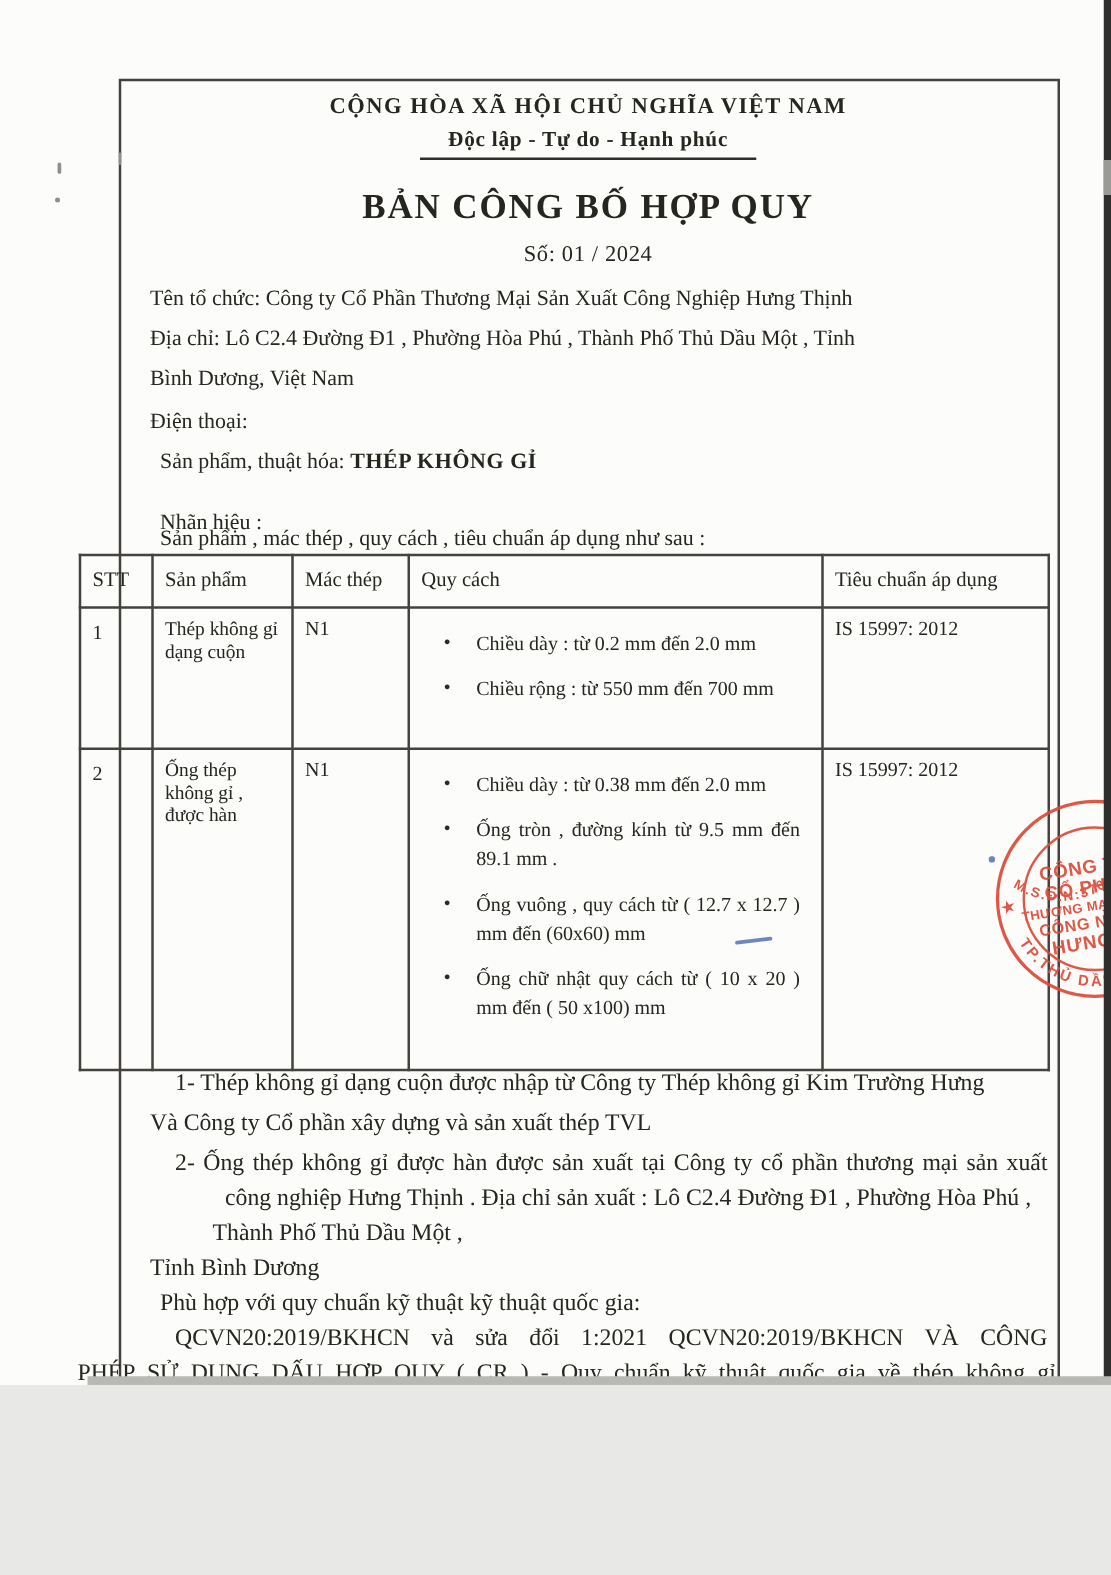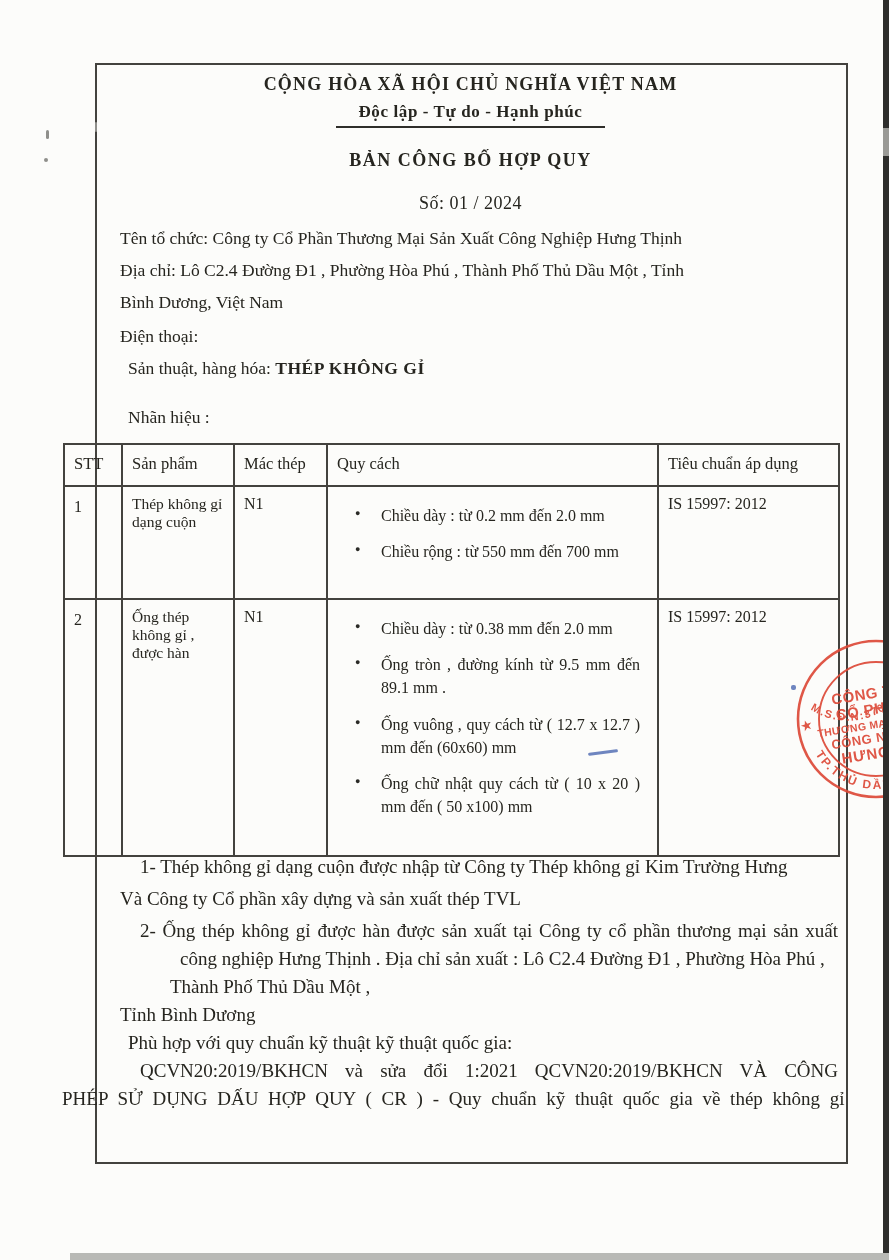--- a/index.html
+++ b/index.html
@@ -1,18 +1,18 @@
 <!DOCTYPE html>
 <html style="--stamp-color: #dd4a38;"><head>
 <meta charset="utf-8">
 <style>
   html,body{margin:0;padding:0;background:#e8e8e6;}
   .page{
     position:relative;
-    width:889px;height:1260px;
+    width:889px;height:1108px;
     background:#fcfcfa;
     overflow:hidden;
     font-family:"Liberation Serif","DejaVu Serif",serif;
     color:#26251f;
   }
   
   .edge-right{position:absolute;right:0;top:0;width:6px;height:1260px;background:#2e2e2c;}
   .edge-right-notch{position:absolute;right:0;top:128px;width:6px;height:28px;background:#9a9a96;}
   .edge-bottom{position:absolute;left:70px;bottom:0;width:819px;height:7px;background:#b8b9b5;}
   .speck{position:absolute;background:#8f8f8b;border-radius:2px;}
@@ -21,21 +21,21 @@
   
   .frame{
     position:absolute;left:95px;top:63px;width:749px;height:1097px;
     border:2px solid #43423e;
   }
 
   .center{position:absolute;left:95px;width:751px;text-align:center;}
   .motto1{top:74px;font-weight:bold;font-size:18px;letter-spacing:1.2px;}
   .motto2{top:102px;font-size:17px;font-weight:bold;}
   .motto2 span{display:inline-block;border-bottom:2px solid #2f2e2a;padding:0 22px 4px 22px;letter-spacing:.6px;}
-  .doc-title{top:150px;font-weight:bold;font-size:18px;letter-spacing:1.5px;}
+  .doc-title{top:150px;font-weight:bold;font-size:28px;letter-spacing:1.5px;}
   .doc-number{top:193px;font-size:18px;letter-spacing:.5px;}
 
   .bodyline{position:absolute;font-size:17.5px;white-space:nowrap;}
   .notes-line{position:absolute;font-size:19px;white-space:nowrap;}
   .justify-last{white-space:normal;text-align:justify;text-align-last:justify;}
 
   
   table.spec{
     position:absolute;left:63px;top:443px;
     border-collapse:collapse;table-layout:fixed;
@@ -82,23 +82,24 @@
     <span>Độc lập - Tự do - Hạnh phúc</span>
   </div>
   <div class="center doc-title">BẢN CÔNG BỐ HỢP QUY</div>
   <div class="center doc-number">Số: 01 / 2024</div>
 
   <div class="bodyline" style="left:120px;top:228px;">Tên tổ chức: Công ty Cổ Phần Thương Mại Sản Xuất Công Nghiệp Hưng Thịnh</div>
   <div class="bodyline" style="left:120px;top:260px;">Địa chỉ: Lô C2.4 Đường Đ1 , Phường Hòa Phú , Thành Phố Thủ Dầu Một , Tỉnh</div>
   <div class="bodyline" style="left:120px;top:292px;">Bình Dương, Việt Nam</div>
   <div class="bodyline" style="left:120px;top:326px;">Điện thoại:</div>
   <div class="bodyline" style="left:128px;top:358px;">
-    <span>Sản thuật, hàng hóa: </span><b style="letter-spacing:.5px;">THÉP KHÔNG GỈ</b>
+    <span>Sản phẩm, thuật hóa: </span><b style="letter-spacing:.5px;">THÉP KHÔNG GỈ</b>
   </div>
   <div class="bodyline" style="left:128px;top:390px;margin-top:17px;">Nhãn hiệu :</div>
+  <div class="bodyline" style="left:128px;top:420px;">Sản phẩm , mác thép , quy cách , tiêu chuẩn áp dụng như sau :</div>
 
   <table class="spec">
     <colgroup>
       <col class="c-stt">
         <col class="c-prod">
         <col class="c-grade">
         <col class="c-spec">
         <col class="c-std">
     </colgroup>
     <tbody>

